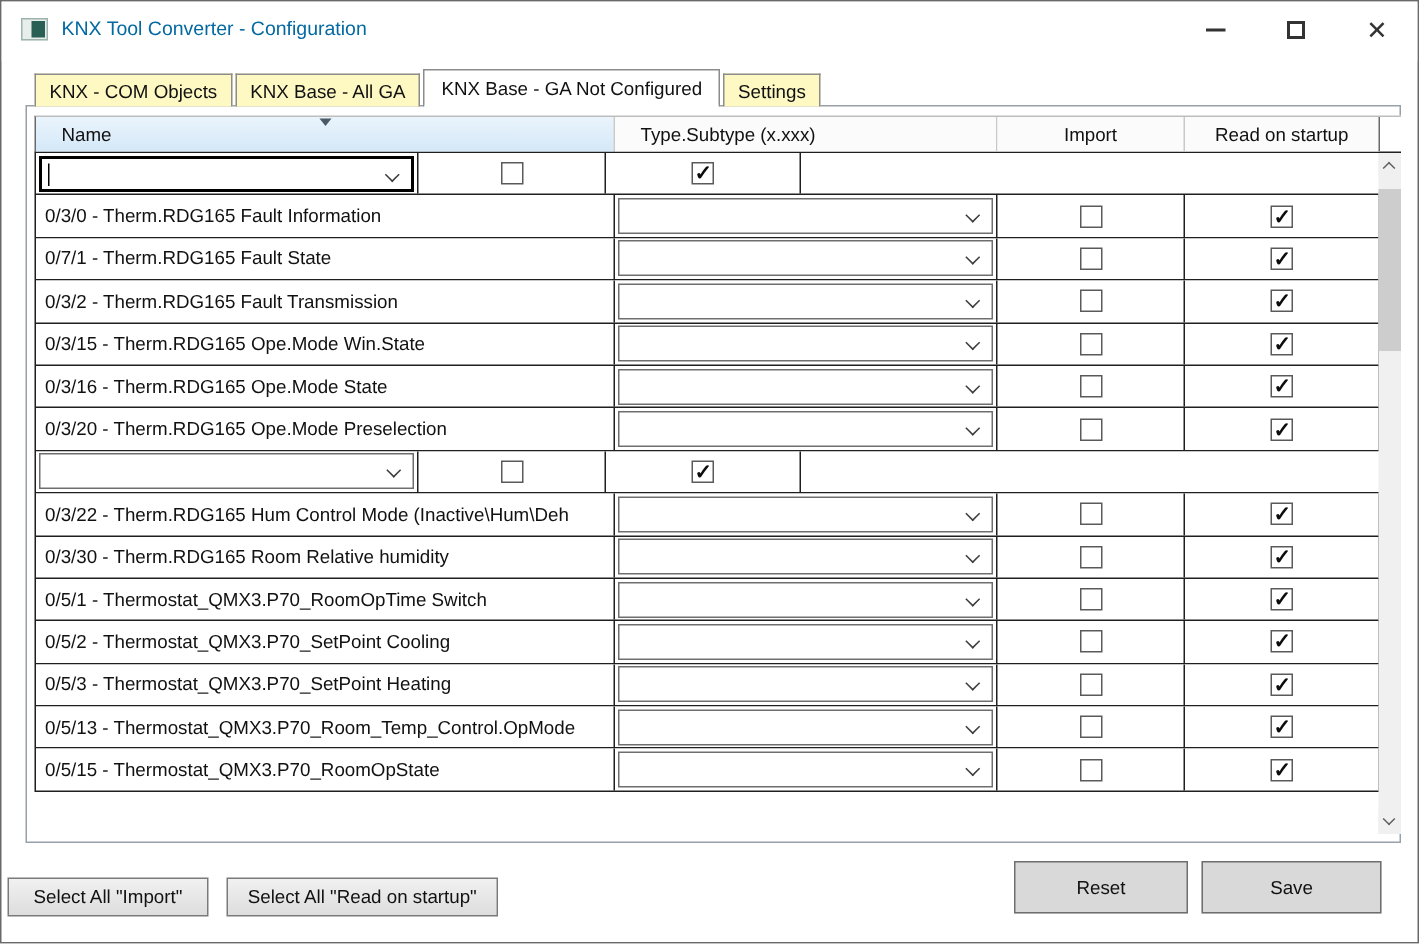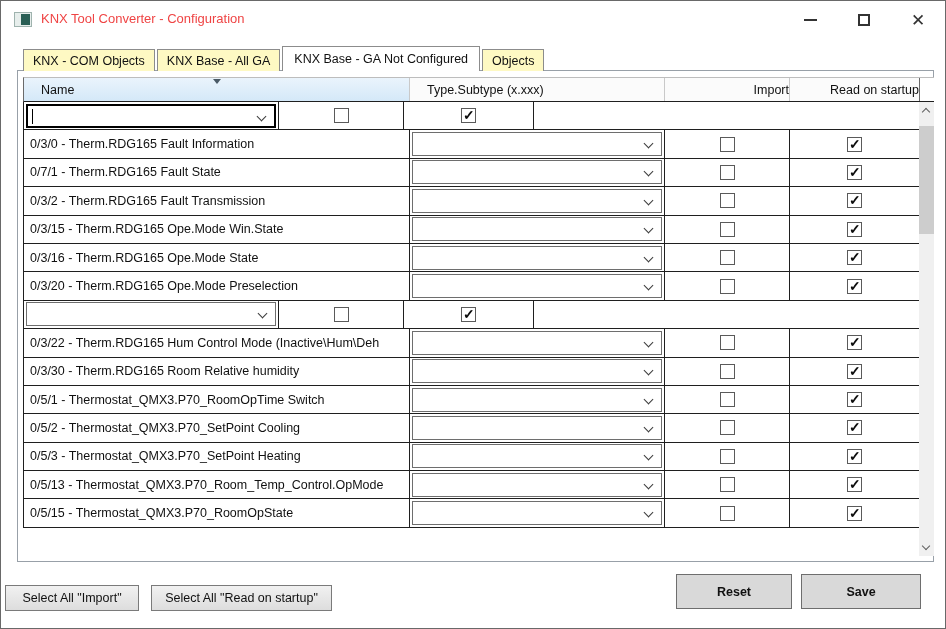--- a/index.html
+++ b/index.html
@@ -6,21 +6,21 @@
   html,body { background:#c9c9c9; font-family:"Liberation Sans", sans-serif; }
   .window {
     position:relative; width:946px; height:629px; background:#ffffff;
     border:1px solid #696969; overflow:hidden; font-size:12.5px; color:#111;
   }
   
   .titlebar { position:absolute; left:0; top:0; width:100%; height:40px; background:#fff; }
   .app-icon { position:absolute; left:13px; top:11px; width:18px; height:15px;
     background:#e7eeec; border:1px solid #9fb3ae; }
   .app-icon-inner { position:absolute; right:1px; top:1px; width:9px; height:11px; background:#2a5f55; }
-  .title-text { position:absolute; left:40px; top:10px; font-size:13px; color:#ef4444; white-space:nowrap; }
+  .title-text { position:absolute; left:40px; top:10px; font-size:13px; color:#0369a1; white-space:nowrap; }
   .win-controls { position:absolute; right:0; top:0; height:40px; display:flex; }
   .win-btn { width:54px; height:38px; display:flex; align-items:center; justify-content:center; cursor:default; }
   .glyph-min { width:13px; height:0; border-top:2px solid #333; }
   .glyph-max { width:12px; height:12px; border:2px solid #333; background:#fff; }
   .glyph-close { font-size:17px; color:#333; line-height:1; }
   
   .tabstrip { position:absolute; left:22px; top:45px; height:25px; display:flex; align-items:flex-end; z-index:5; }
   .tab { height:22px; padding:0 9px; display:flex; align-items:center; background:#fef9c3;
     border:1px solid #8c8c8c; border-bottom:none; margin-right:2px; white-space:nowrap; cursor:default; }
   .tab.active { height:25px; background:#ffffff; position:relative; z-index:6; padding:0 11px; }
@@ -28,21 +28,21 @@
   
   .panel { position:absolute; left:16px; top:69px; width:917px; height:492px;
     border:1px solid #98a0a8; background:#fff; }
   .grid { position:absolute; left:22px; top:76px; width:911px; background:#fff; }
   .ghead { display:flex; height:25px; border-left:1px solid #6a6a6a; border-top:1px solid #bdbdbd; border-bottom:1px solid #1f1f1f; }
   .hcell { display:flex; align-items:center; padding-left:17px; background:#fbfbfb;
     border-right:1px solid #c9c9c9; position:relative; cursor:default; }
   .hcell.sorted { background:linear-gradient(#eaf4fc,#d4e8f8); }
   .sort-glyph { position:absolute; top:1px; left:50%; margin-left:-4px; width:0; height:0;
     border-left:4px solid transparent; border-right:4px solid transparent; border-top:5px solid #4a5a66; }
-  .hcell.center { justify-content:flex-end; padding-left:0; }
+  .hcell.center { justify-content:center; padding-left:0; }
   .c-name { width:386px; } .c-type { width:255px; } .c-imp { width:125px; } .c-read { width:130px; border-right:1px solid #6a6a6a; }
   .gbody { border-left:1px solid #1f1f1f; }
   .grow { display:flex; height:28.4px; border-bottom:1px solid #1f1f1f; background:#fff; }
   .cell { border-right:1px solid #1f1f1f; display:flex; align-items:center; overflow:hidden; }
   .cell.name-cell { padding-left:6px; white-space:nowrap; }
   .combo { position:relative; flex:1; height:24px; margin:0 2px; background:#fff; border:1px solid #6e6e6e; }
   .combo.focused { border:2px solid #000; }
   .combo.focused .caret { position:absolute; left:4px; top:3px; width:1px; height:15px; background:#000; }
   .combo .chev { position:absolute; right:9px; top:7px; width:7px; height:7px;
     border-right:1.6px solid #3c3c3c; border-bottom:1.6px solid #3c3c3c; transform:rotate(45deg); }
@@ -56,21 +56,21 @@
   .sb-chev { position:absolute; left:4px; width:6px; height:6px; border-right:1.5px solid #606060; border-bottom:1.5px solid #606060; }
   .sb-up .sb-chev { top:7px; transform:rotate(-135deg); }
   .sb-down .sb-chev { top:4px; transform:rotate(45deg); }
   .sb-thumb { position:absolute; left:0; top:24px; width:15px; height:108px; background:#cdcdcd; }
   
   .small-btn { position:absolute; top:584px; height:26px; background:linear-gradient(#f1f1f1,#dddddd);
     border:1px solid #7a7a7a; display:flex; align-items:center; justify-content:center; white-space:nowrap; cursor:default; }
   .btn-sel-import { left:4px; width:134px; }
   .btn-sel-read { left:150px; width:181px; }
   .big-btn { position:absolute; top:573px; height:35px; background:#d9d9d9;
-    border:1px solid #6e6e6e; display:flex; align-items:center; justify-content:center; cursor:default;font-weight:bold; }
+    border:1px solid #6e6e6e; display:flex; align-items:center; justify-content:center; cursor:default; }
   .btn-reset { left:675px; width:116px; }
   .btn-save { left:800px; width:120px; }
 </style>
 </head>
 <body>
 
 <div class="window">
 
   <div class="titlebar">
     <span class="app-icon">
@@ -94,21 +94,21 @@
     <div class="tab">
         <span>KNX - COM Objects</span>
       </div>
     <div class="tab">
         <span>KNX Base - All GA</span>
       </div>
     <div class="tab active">
         <span>KNX Base - GA Not Configured</span>
       </div>
     <div class="tab">
-        <span>Objects</span>
+        <span>Settings</span>
       </div>
   </div>
 
   <div class="panel"></div>
 
   <div class="grid">
     <div class="ghead">
       <div class="hcell sorted c-name">
         <span class="sort-glyph"></span>
         <span>Name</span>

